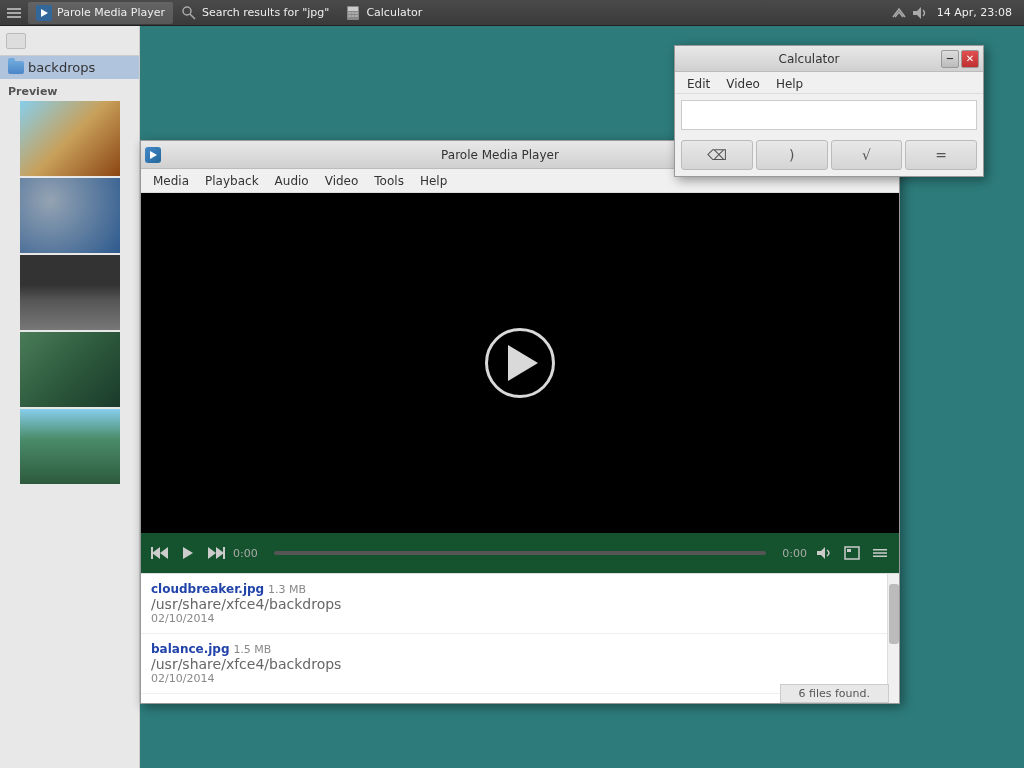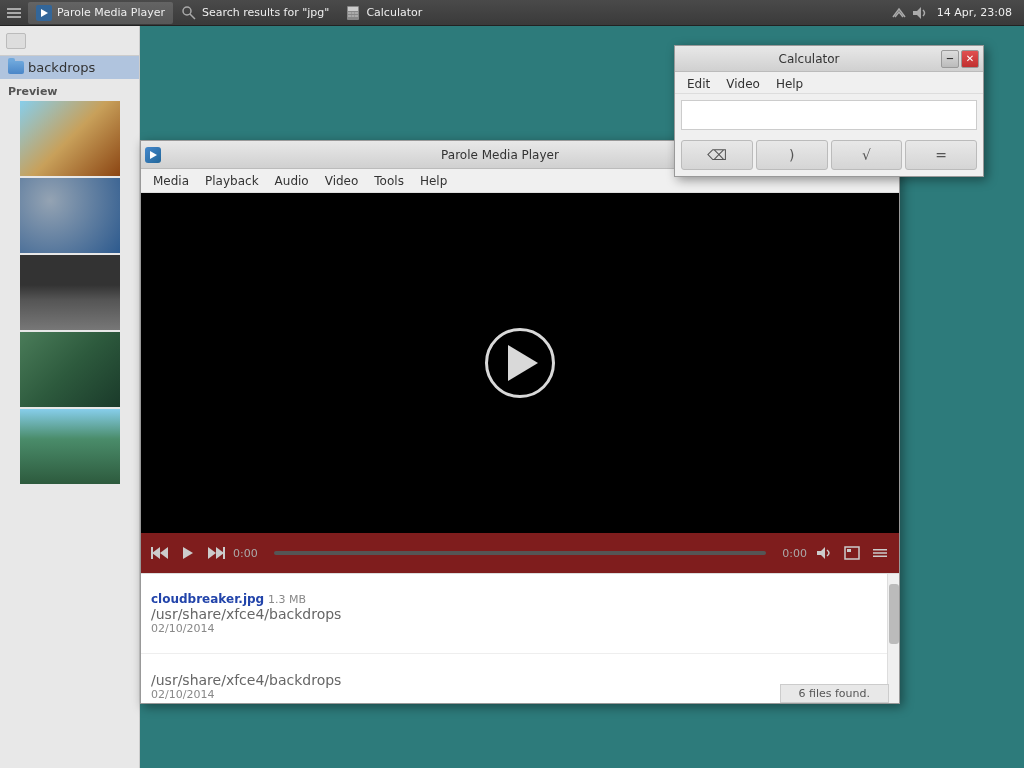--- a/index.html
+++ b/index.html
@@ -269,21 +269,21 @@
       width: 0;
       height: 0;
       border-top: 18px solid transparent;
       border-bottom: 18px solid transparent;
       border-left: 30px solid rgba(255,255,255,0.85);
       margin-left: 6px;
     }
 
     .controls-bar {
       height: 40px;
-      background: #7f1d1d;
+      background: #14532d;
       display: flex;
       align-items: center;
       padding: 0 8px;
       gap: 6px;
     }
     .ctrl-btn {
       width: 22px;
       height: 22px;
       display: flex;
       align-items: center;
@@ -313,21 +313,21 @@
 
     
     .file-list-panel {
       background: white;
       border-top: 1px solid #ddd;
       height: 130px;
       overflow-y: auto;
       position: relative;
     }
     .file-entry {
-      padding: 18px 10px;
+      padding: 8px 10px;
       border-bottom: 1px solid #eee;
       cursor: pointer;
     }
     .file-name { font-size: 12px; color: #333; }
     .file-name strong { color: #2244aa; font-weight: bold; }
     .file-size { color: #888; font-size: 11px; }
     .file-path { font-size: 14px; color: #666; }
     .file-date { font-size: 11px; color: #888; }
     .file-count-bar {
       position: absolute;
@@ -625,20 +625,26 @@
       <div>
         <span class="file-name">
           <strong>cloudbreaker.jpg</strong>
           <span class="file-size"> 1.3 MB</span>
         </span>
       </div>
       <div class="file-path">/usr/share/xfce4/backdrops</div>
       <div class="file-date">02/10/2014</div>
     </div>
     <div class="file-entry">
+      <div>
+        <span class="file-name">
+          <strong>balance.jpg</strong>
+          <span class="file-size"> 1.5 MB</span>
+        </span>
+      </div>
       <div class="file-path">/usr/share/xfce4/backdrops</div>
       <div class="file-date">02/10/2014</div>
     </div>
     <div class="scrollbar-track">
       <div class="scrollbar-thumb"></div>
     </div>
     <div class="file-count-bar">6 files found.</div>
   </div>
 </div>
 

